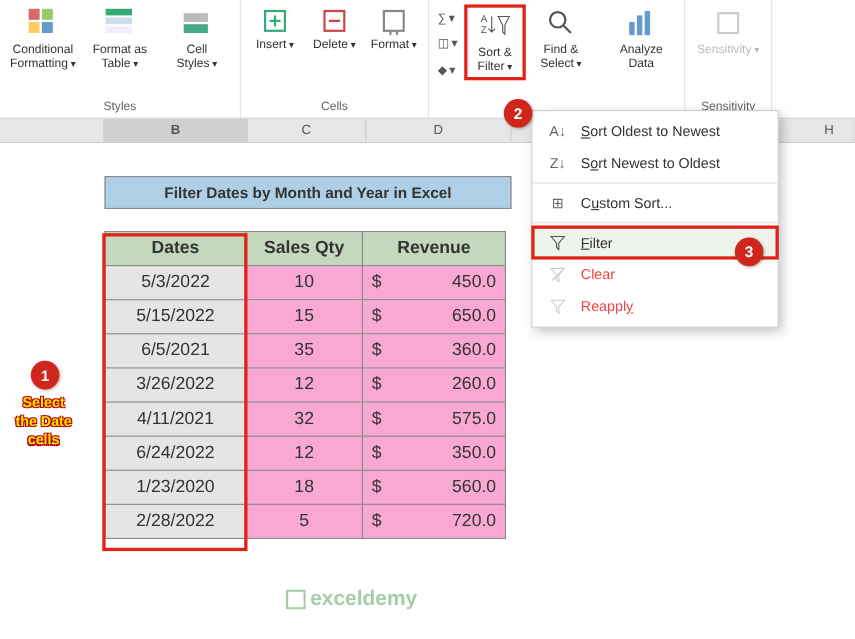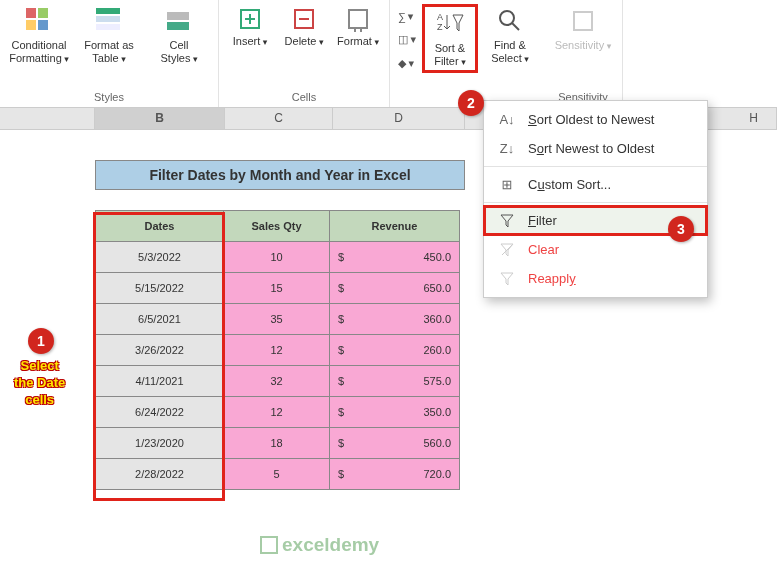--- a/index.html
+++ b/index.html
@@ -100,21 +100,21 @@
     padding: 6px 0;
     margin-bottom: 20px;
   }
   .tbl {
     border-collapse: collapse;
   }
   .tbl th, .tbl td {
     border: 1px solid #888;
     padding: 0;
     height: 31px;
-    font-size: 11px;
+    font-size: 16px;
   }
   .tbl th {
     background: #c3d8bc;
     font-weight: bold;
     text-align: center;
   }
   .tbl th.dates { width: 128px; }
   .tbl th.qty { width: 106px; }
   .tbl th.rev { width: 130px; }
   .tbl td { text-align: center; background: #f9a8d4; }
@@ -277,20 +277,34 @@
             <circle cx="12" cy="12" r="7" fill="none" stroke="#555" stroke-width="2"></circle>
             <line x1="17" y1="17" x2="24" y2="24" stroke="#555" stroke-width="2"></line>
           </svg>
         <span class="lbl caret" style="white-space:pre-line">Find &amp;
 Select</span>
       </div>
     </div>
     <div class="group-label">&nbsp;</div>
   </div>
 
+  <div class="ribbon-group">
+    <div class="group-items">
+      <div class="rbtn">
+        <svg width="30" height="30">
+            <rect x="4" y="14" width="5" height="12" fill="#69c"></rect>
+            <rect x="11" y="8" width="5" height="18" fill="#69c"></rect>
+            <rect x="18" y="4" width="5" height="22" fill="#69c"></rect>
+          </svg>
+        <span class="lbl" style="white-space:pre-line">Analyze
+Data</span>
+      </div>
+    </div>
+    <div class="group-label">&nbsp;</div>
+  </div>
 
   <div class="ribbon-group">
     <div class="group-items">
       <div class="rbtn disabled">
         <svg width="30" height="30">
             <rect x="6" y="6" width="18" height="18" fill="none" stroke="#ccc" stroke-width="2"></rect>
           </svg>
         <span class="lbl caret">Sensitivity</span>
       </div>
     </div>

